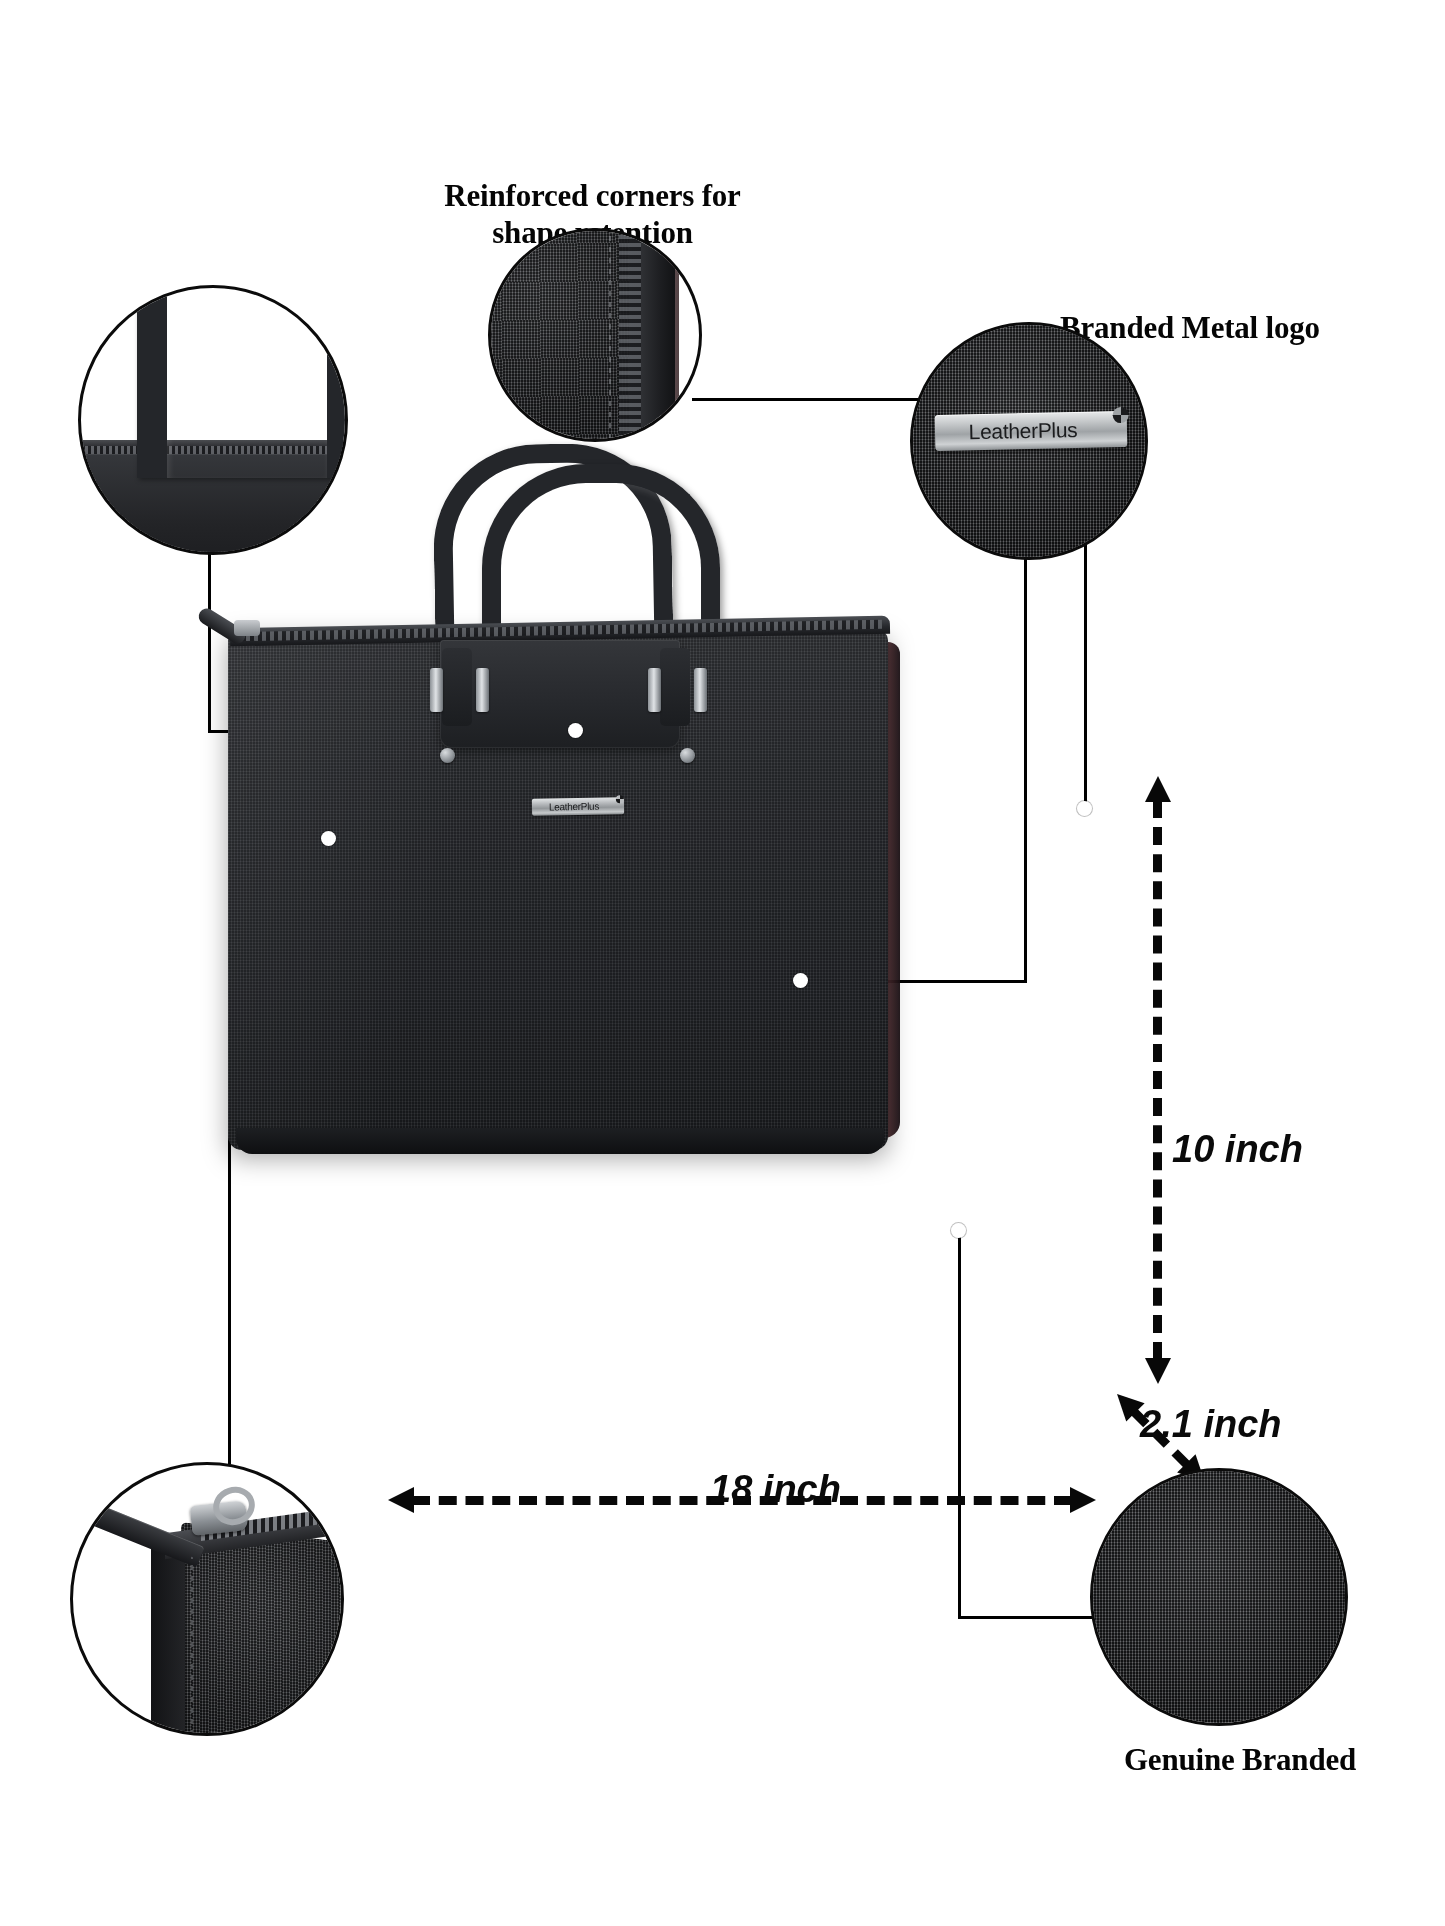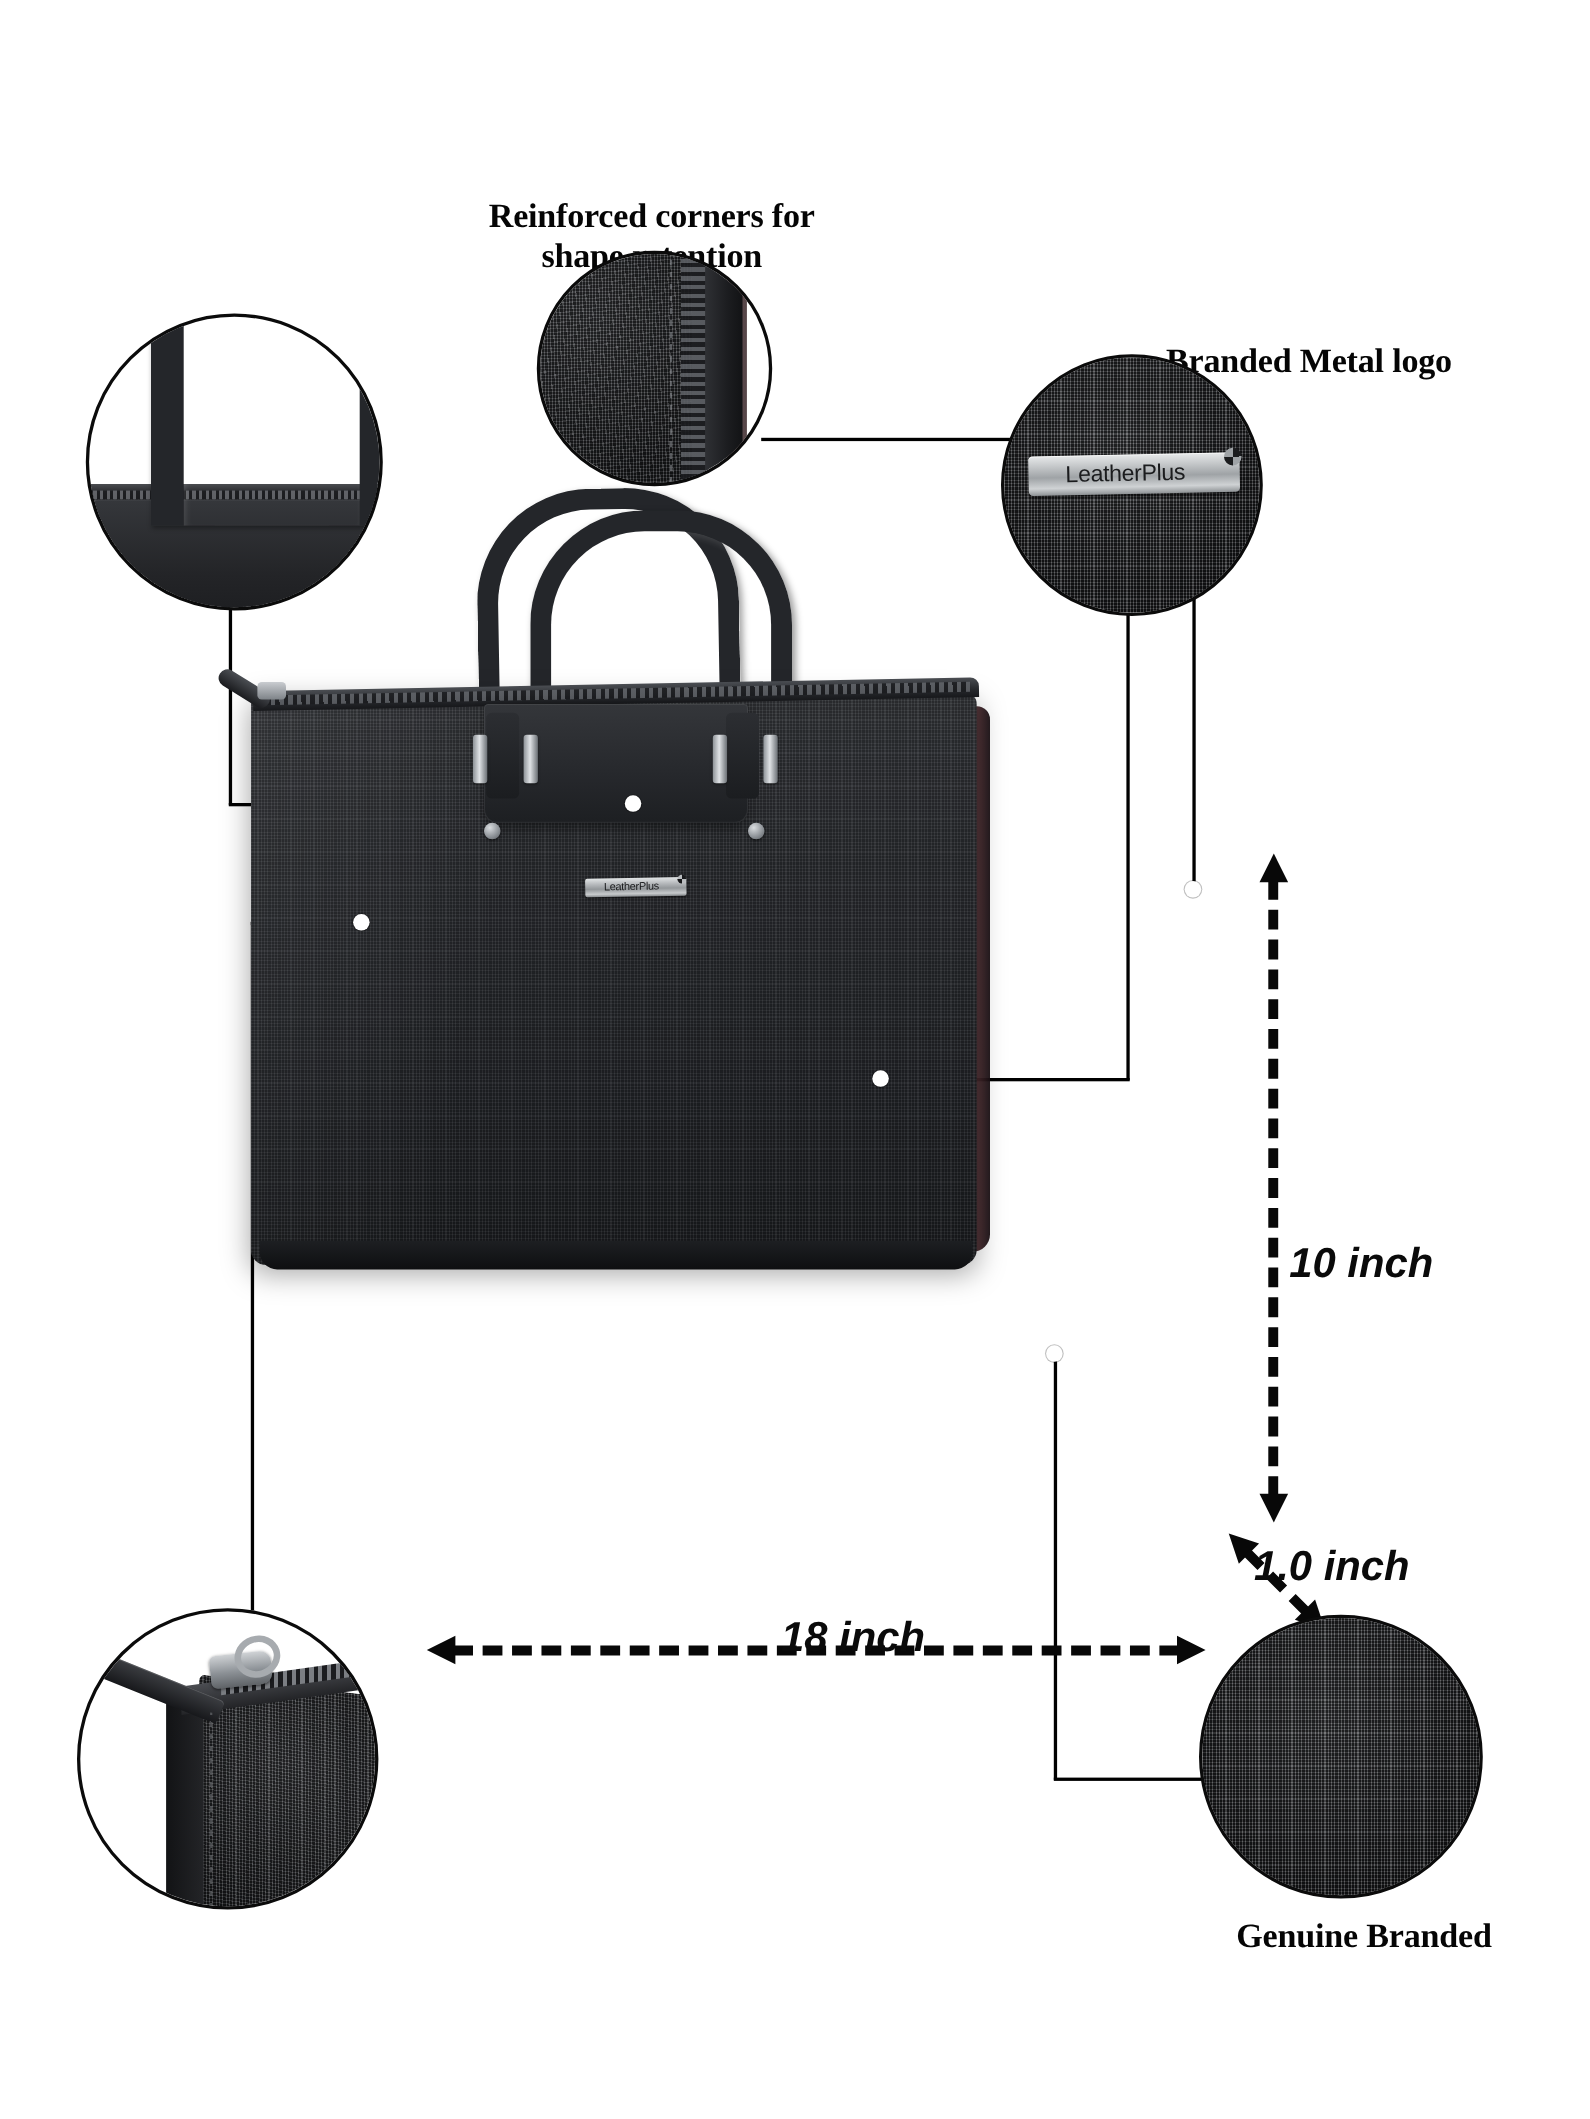--- a/index.html
+++ b/index.html
@@ -492,15 +492,15 @@
     <div class="arrowhead down" style="left:52px; top:98px;"></div>
   </div>
 
   <div class="callout-label" id="lbl-corners">Reinforced corners for
 shape retention</div>
   <div class="callout-label" id="lbl-logo">Branded Metal logo</div>
   <div class="callout-label" id="lbl-leather">Genuine Branded</div>
 
   <div class="dim-label" id="dim-h">10 inch</div>
   <div class="dim-label" id="dim-w">18 inch</div>
-  <div class="dim-label" id="dim-d">1.0 inch</div>
+  <div class="dim-label" id="dim-d">2.1 inch</div>
 
 </div>
 
 </body></html>

